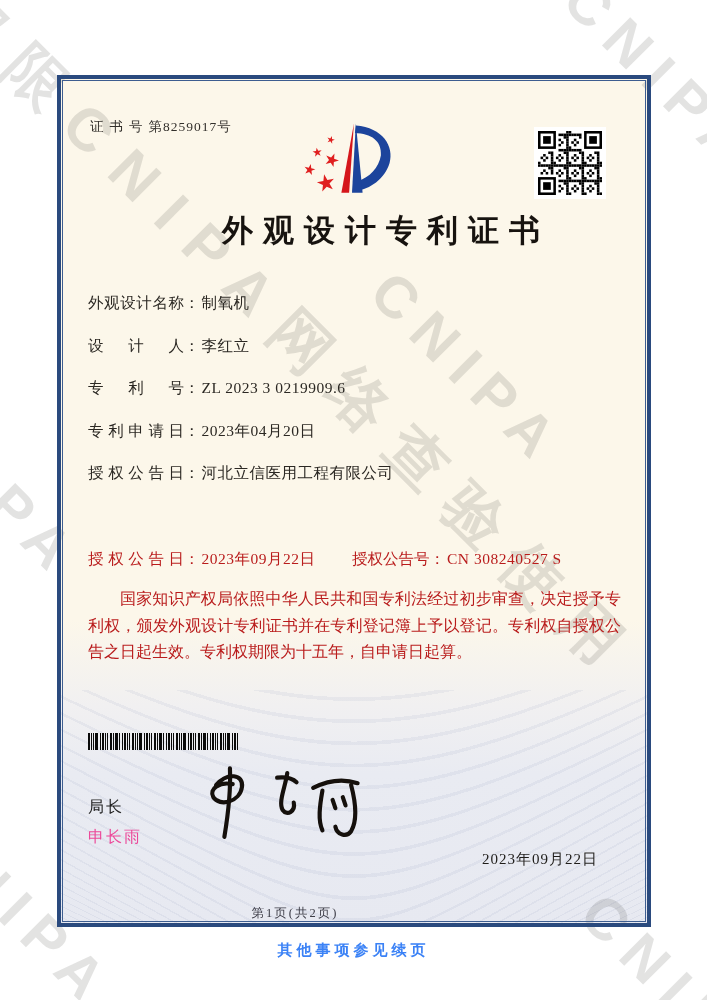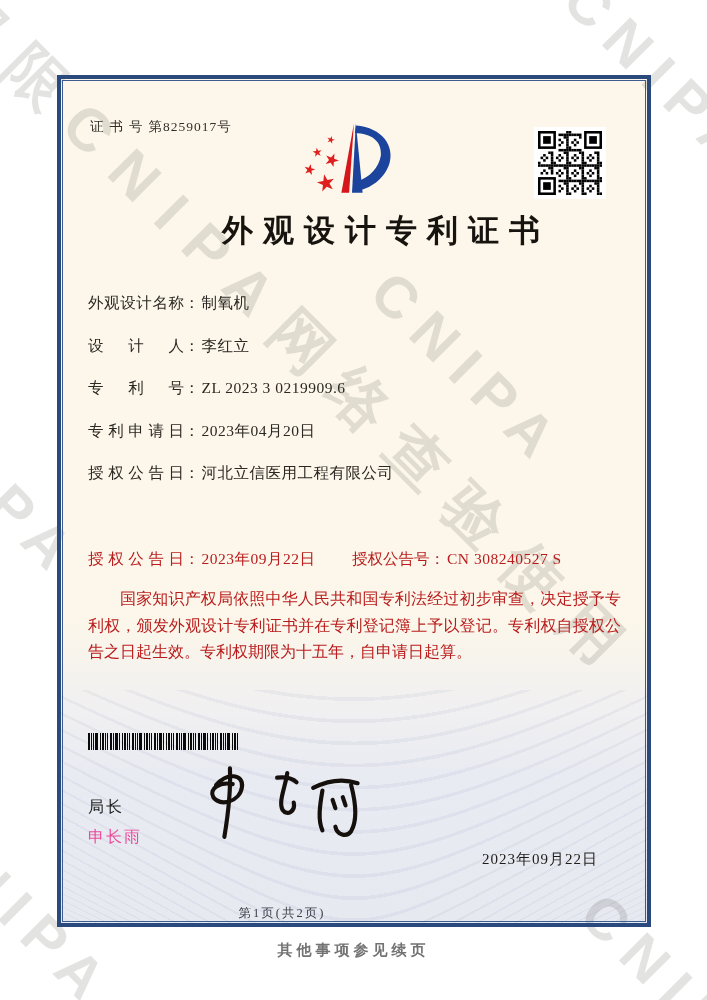--- a/index.html
+++ b/index.html
@@ -64,22 +64,22 @@
   .paras { left:88px; top:586px; width:533px; }
   .paras p {
     font-size:16px; line-height:26.5px; text-indent:2em; text-align:justify;
     font-weight:400; color:#b91c1c; margin-bottom:3px;
   }
   .barcode-wrap { left:88px; top:733px; width:152px; height:17px; }
   .signer-title { left:88px; top:797px; font-size:16px; font-family:Liberation Mono, monospace; color:#1c1c1c; letter-spacing:2px; }
   .signer-name  { left:88px; top:827px; font-size:16px; font-family:"Liberation Sans",sans-serif; color:#ec4899; letter-spacing:2px; }
   .signature { left:192px; top:762px; width:185px; height:85px; }
   .issue-date { left:57px; top:850px; width:541px; text-align:right; font-size:15px; color:#1f1d1a; letter-spacing:1px; }
-  .page-indicator { left:44px; top:905px; width:476px; text-align:center; font-size:12.5px; color:#3c3c46; letter-spacing:2px; }
-  .footer-note { left:0; top:941px; width:707px; text-align:center; font-size:15px; font-weight:600; color:#737373; letter-spacing:4px; }
+  .page-indicator { left:57px; top:905px; width:476px; text-align:center; font-size:12.5px; color:#3c3c46; letter-spacing:2px; }
+  .footer-note { left:0; top:941px; width:707px; text-align:center; font-size:15px; font-weight:600; color:#3b82f6; letter-spacing:4px; }
 </style>
 </head>
 <body>
 
 <div class="page">
 
   <div class="frame-bg"></div>
   <div class="waves"></div>
 
   <div class="wm wm-band">仅限CNIPA网络查验使用</div>

